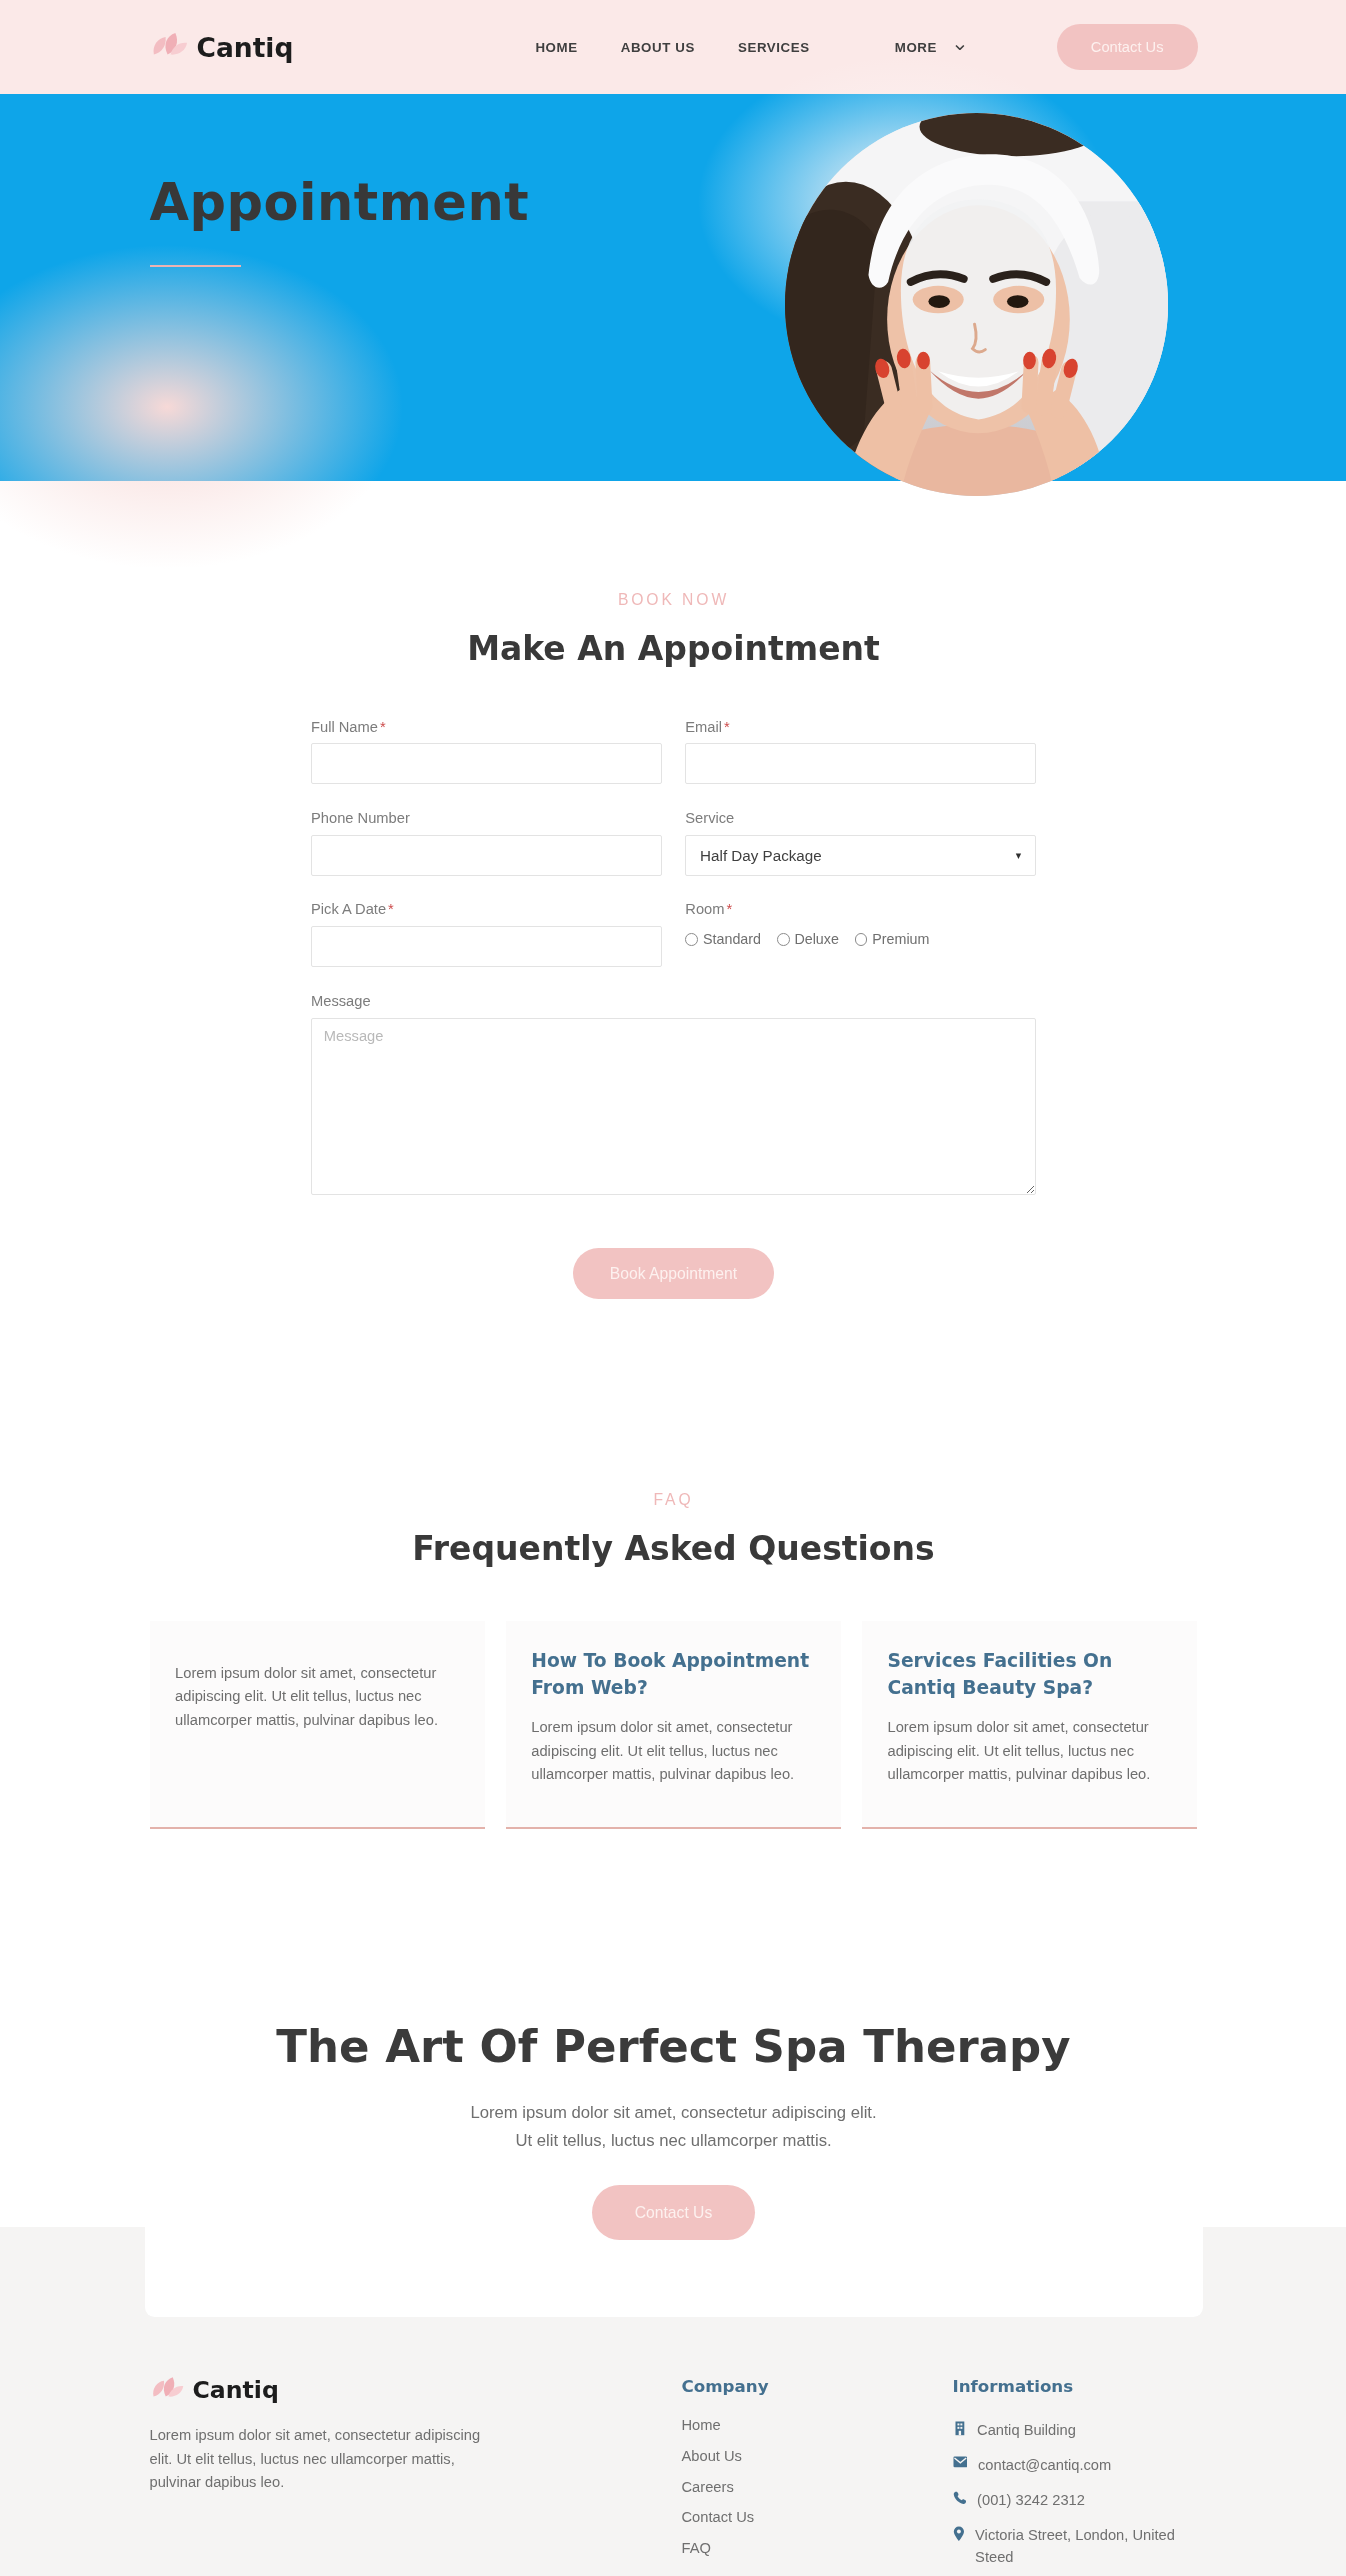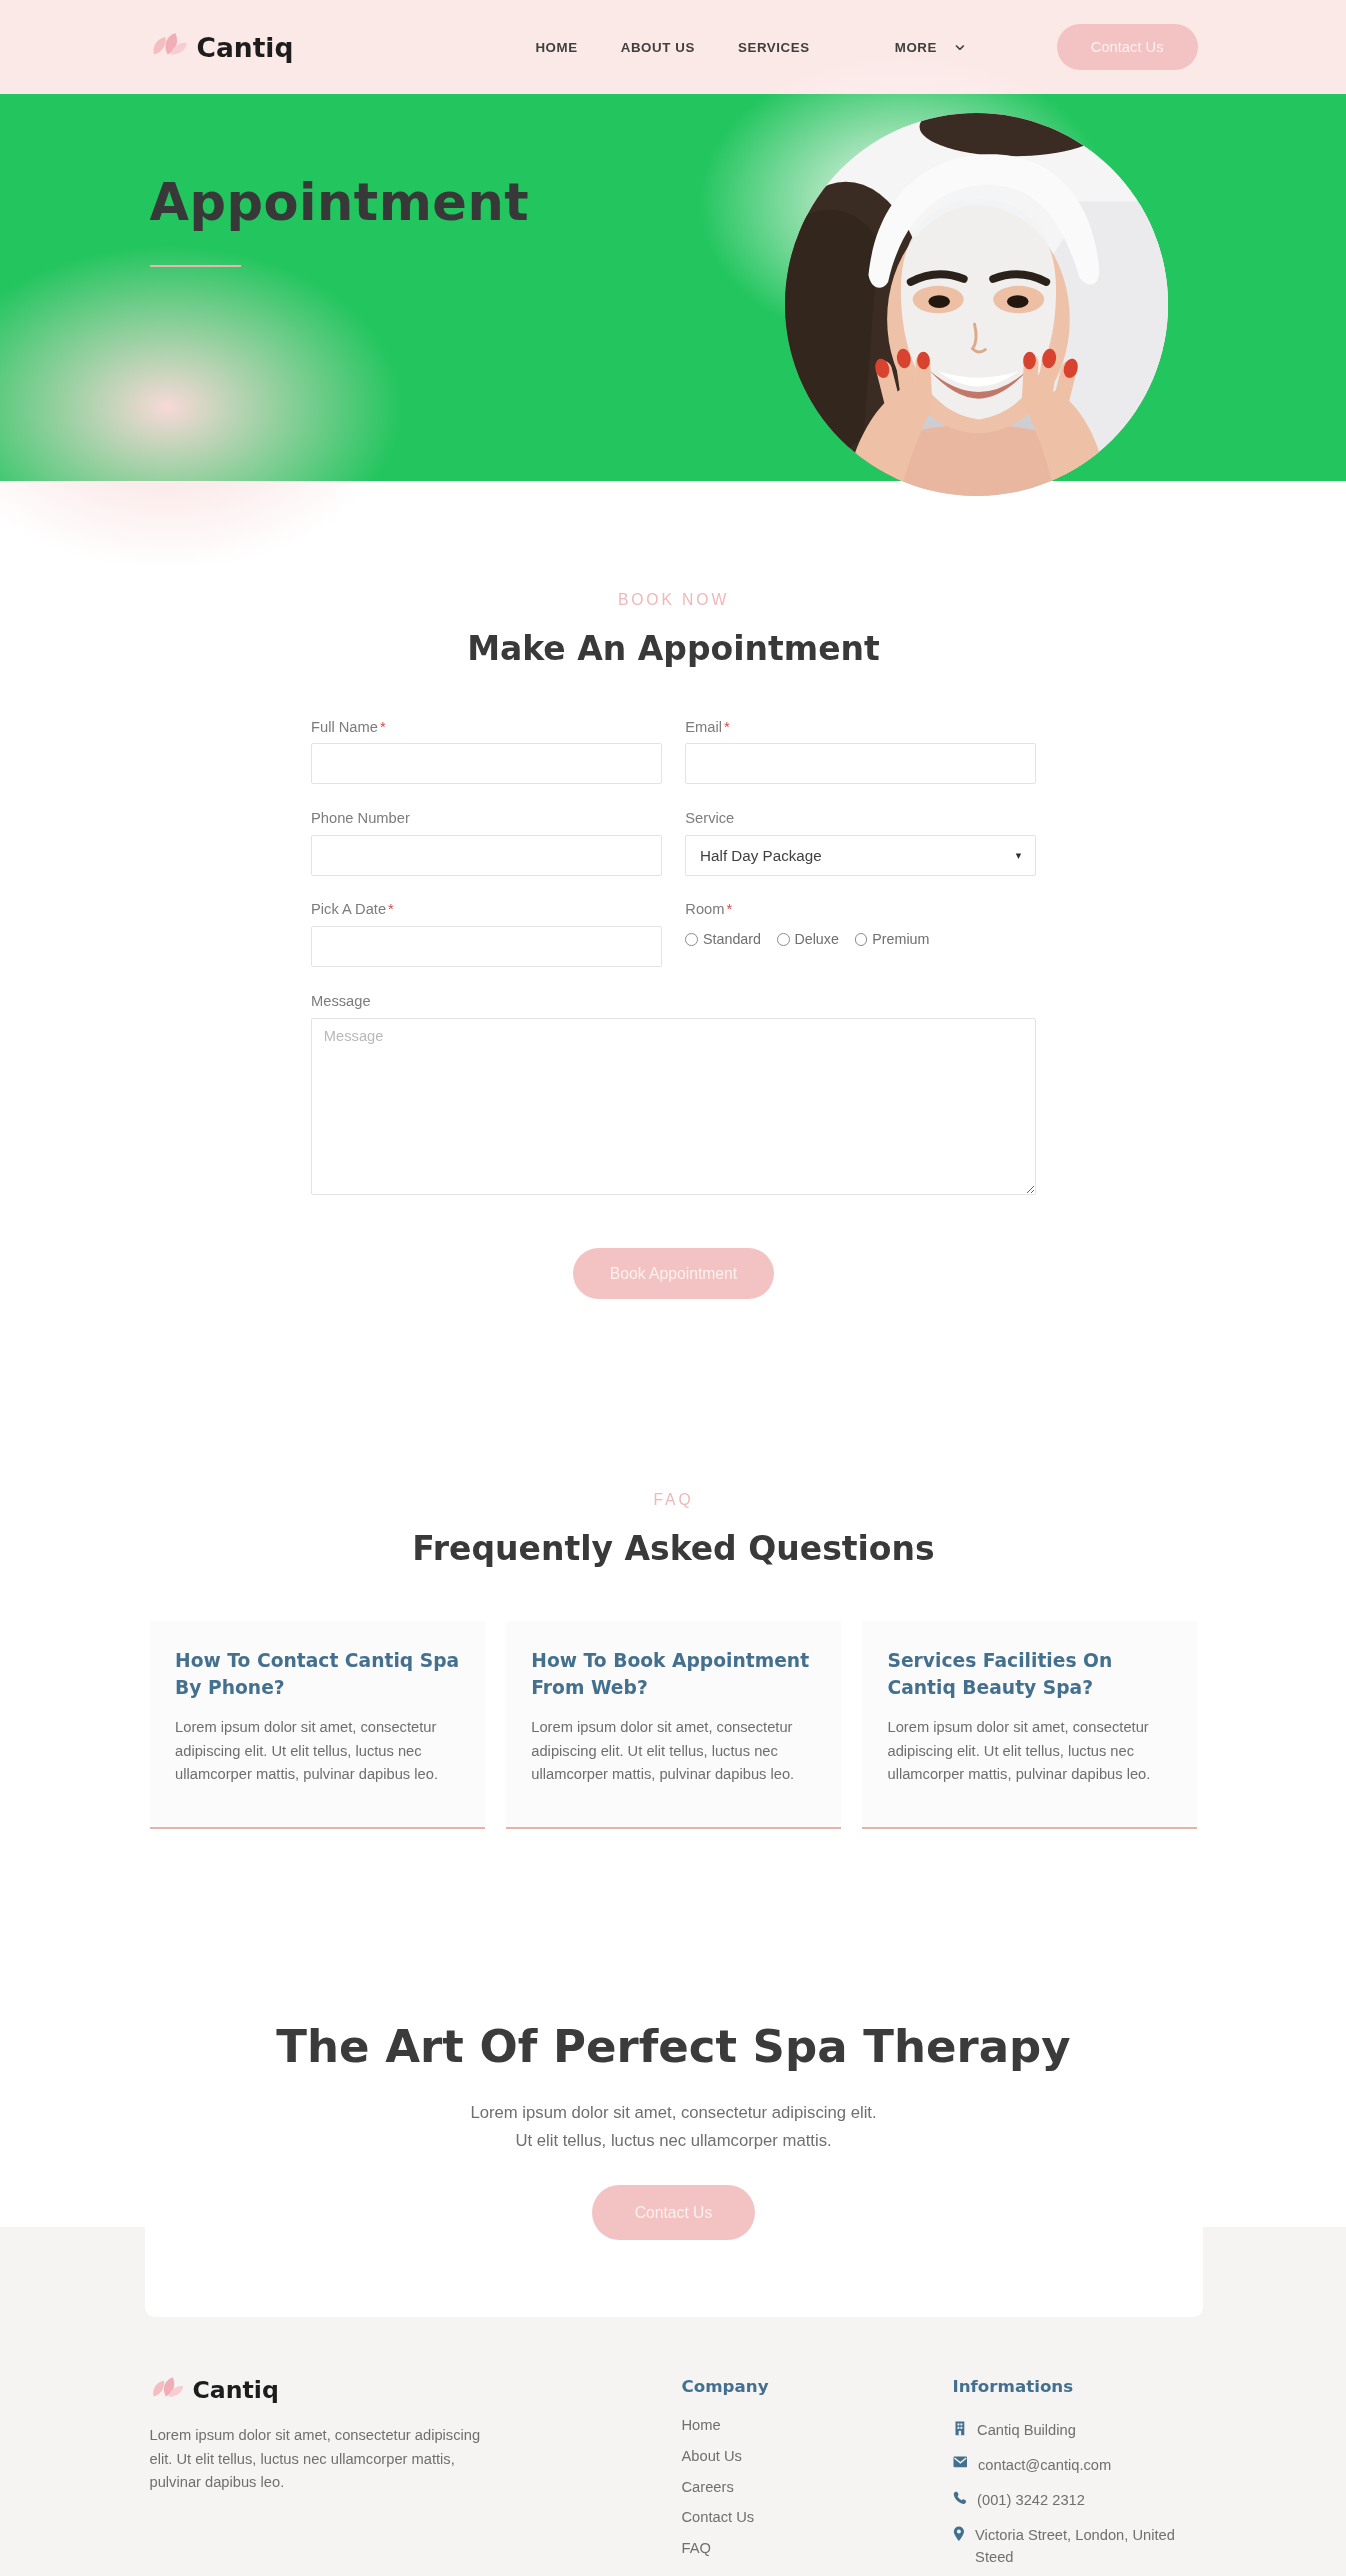--- a/index.html
+++ b/index.html
@@ -21,21 +21,21 @@
   .nav-link { font-size:13.3px; letter-spacing:0.6px; font-weight:700; color:#3f3f3f; text-decoration:none; cursor:pointer; }
   .nav-more { display:flex; align-items:center; gap:18px;padding-left:42px; }
   .btn {
     display:inline-block; border:none; cursor:pointer;
     background:#f2c3c2; color:#fdf1ef;
     border-radius:982px; font-family:"Liberation Sans", sans-serif;
   }
   .btn-header { font-size:14.7px; padding:14.7px 34px; margin-left:49px; }
 
   
-  .hero { position:relative; height:387px; background:#22c55e; }
+  .hero { position:relative; height:387px; background:#0ea5e9; }
   .hero-blob1 { position:absolute; left:-69px; bottom:-88px; width:472px; height:324px;
     background:radial-gradient(closest-side, #f7d9d7, rgba(247,217,215,0)); border-radius:50%; }
   .hero-blob2 { position:absolute; right:236px; top:-39px; width:413px; height:295px;
     background:radial-gradient(closest-side, #fdf6f6, rgba(253,246,246,0)); border-radius:50%; }
   .hero-title { position:relative; padding-top:79px; font-family:"DejaVu Sans", sans-serif;
     font-size:51px; font-weight:700; color:#383838; letter-spacing:0.5px; }
   .hero-underline { position:relative; width:91px; height:2px; background:#edb3b3; margin-top:33px; }
   .hero-photo { position:absolute; left:785px; top:18.7px; width:383px; height:383px;
     border-radius:50%; overflow:hidden; z-index:2; }
   .hero-photo svg { display:block; }
@@ -257,21 +257,20 @@
     </div>
   </form>
 </section>
 
 <section class="faq">
   <div class="eyebrow">FAQ</div>
   <h2 class="section-title">Frequently Asked Questions</h2>
   <div class="container">
     <div class="faq-cards">
       <div class="faq-card">
-        <div class="faq-card-title">How To Contact Cantiq Spa By Phone?</div>
         <div class="faq-card-body">Lorem ipsum dolor sit amet, consectetur adipiscing elit. Ut elit tellus, luctus nec ullamcorper mattis, pulvinar dapibus leo.</div>
       </div>
       <div class="faq-card">
         <div class="faq-card-title">How To Book Appointment From Web?</div>
         <div class="faq-card-body">Lorem ipsum dolor sit amet, consectetur adipiscing elit. Ut elit tellus, luctus nec ullamcorper mattis, pulvinar dapibus leo.</div>
       </div>
       <div class="faq-card">
         <div class="faq-card-title">Services Facilities On Cantiq Beauty Spa?</div>
         <div class="faq-card-body">Lorem ipsum dolor sit amet, consectetur adipiscing elit. Ut elit tellus, luctus nec ullamcorper mattis, pulvinar dapibus leo.</div>
       </div>

